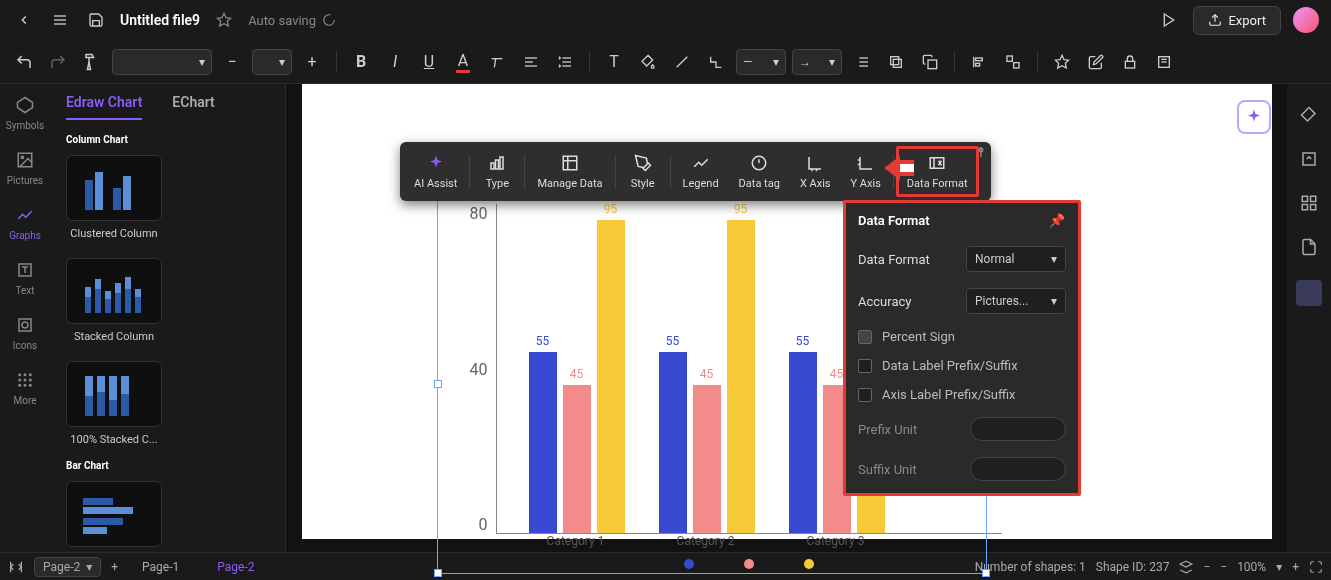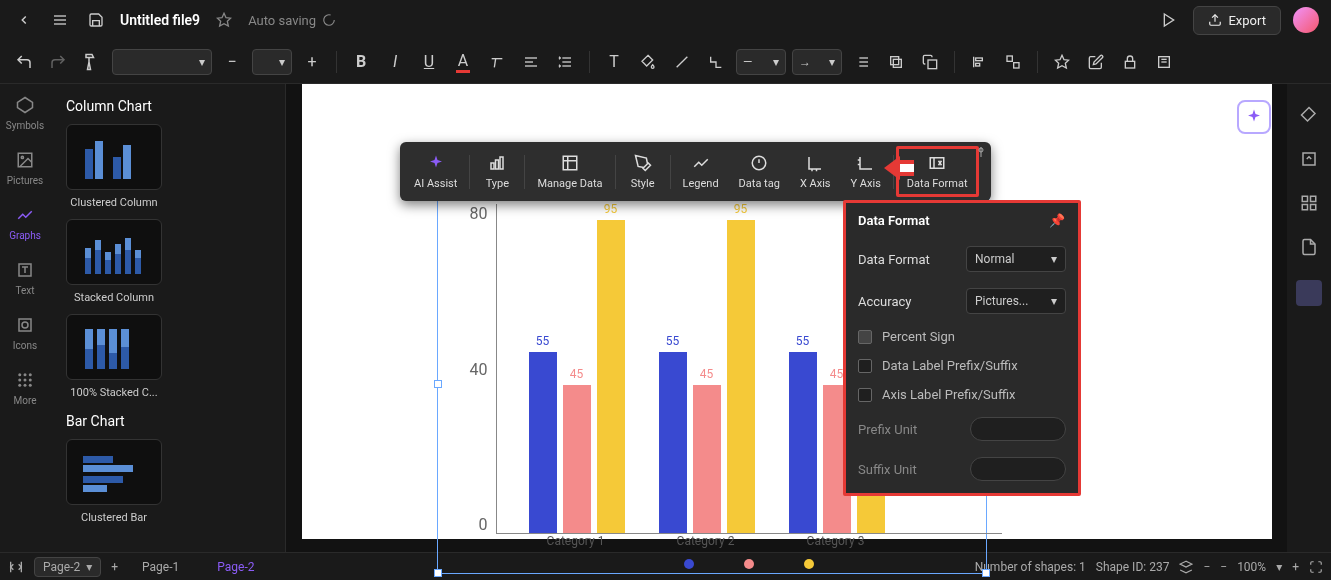--- a/index.html
+++ b/index.html
@@ -28,22 +28,22 @@
   .left-rail { width: 50px; background: #1a1a1a; display: flex; flex-direction: column; align-items: center; padding-top: 10px; gap: 18px; }
   .rail-item { display:flex; flex-direction:column; align-items:center; gap:4px; color:#888; font-size:10px; cursor:pointer; width:100%;}
   .rail-item.active { color:#8b5cf6; }
   .rail-ico{width:22px;height:22px;display:flex;align-items:center;justify-content:center;}
   
   
   .side-panel { width: 236px; background: #1a1a1a; border-right:1px solid #2a2a2a; overflow-y:auto;}
   .panel-tabs { display:flex; padding:10px 16px 0; gap:30px;}
   .panel-tab { color:#aaa; font-size:14px; font-weight:600; padding-bottom:8px; cursor:pointer;}
   .panel-tab.active { color:#8b5cf6; border-bottom:2px solid #8b5cf6;}
-  .section-title{color:#fff;font-weight:400;font-size:14px;padding:14px 16px 10px;}
-  .chart-grid{display:flex;flex-wrap:wrap;gap:10px;padding:0 14px;}
+  .section-title{color:#fff;font-weight:700;font-size:10px;padding:14px 16px 10px;}
+  .chart-grid{display:flex;flex-wrap:wrap;gap:18px;padding:0 14px;}
   .chart-item{width:100px;display:flex;flex-direction:column;align-items:center;gap:6px;cursor:pointer;}
   .chart-thumb{width:96px;height:66px;background:#0f0f0f;border:1px solid #333;border-radius:6px;display:flex;align-items:center;justify-content:center;position:relative;padding:8px;}
   .chart-item span{font-size:11px;color:#ccc;text-align:center;white-space:nowrap;overflow:hidden;text-overflow:ellipsis;width:100%;}
   
   
   .canvas-wrap{flex:1;background:#121212;display:flex;justify-content:center;align-items:flex-start;position:relative;padding-top:0;}
   .canvas{background:#fff;width:970px;height:455px;margin-top:0;position:relative;}
   
   
   .right-rail{width:44px;background:#1a1a1a;display:flex;flex-direction:column;align-items:center;padding-top:20px;gap:22px;}
@@ -352,20 +352,24 @@
             <circle cx="5" cy="19" r="2"></circle>
             <circle cx="12" cy="19" r="2"></circle>
             <circle cx="19" cy="19" r="2"></circle>
           </svg>
         </div>
         <span>More</span>
       </div>
   </div>
 
   <div class="side-panel">
+    <div class="panel-tabs">
+      <div class="panel-tab active">Edraw Chart</div>
+      <div class="panel-tab">EChart</div>
+    </div>
     <div class="section-title">Column Chart</div>
     <div class="chart-grid">
       <div class="chart-item">
         <div class="chart-thumb">
             <svg width="70" height="44">
               <rect x="6" y="14" width="8" height="30" fill="#2d5aa8"></rect>
               <rect x="16" y="6" width="8" height="38" fill="#5b8fd6"></rect>
               <rect x="34" y="22" width="8" height="22" fill="#2d5aa8"></rect>
               <rect x="44" y="10" width="8" height="34" fill="#5b8fd6"></rect>
             </svg>

